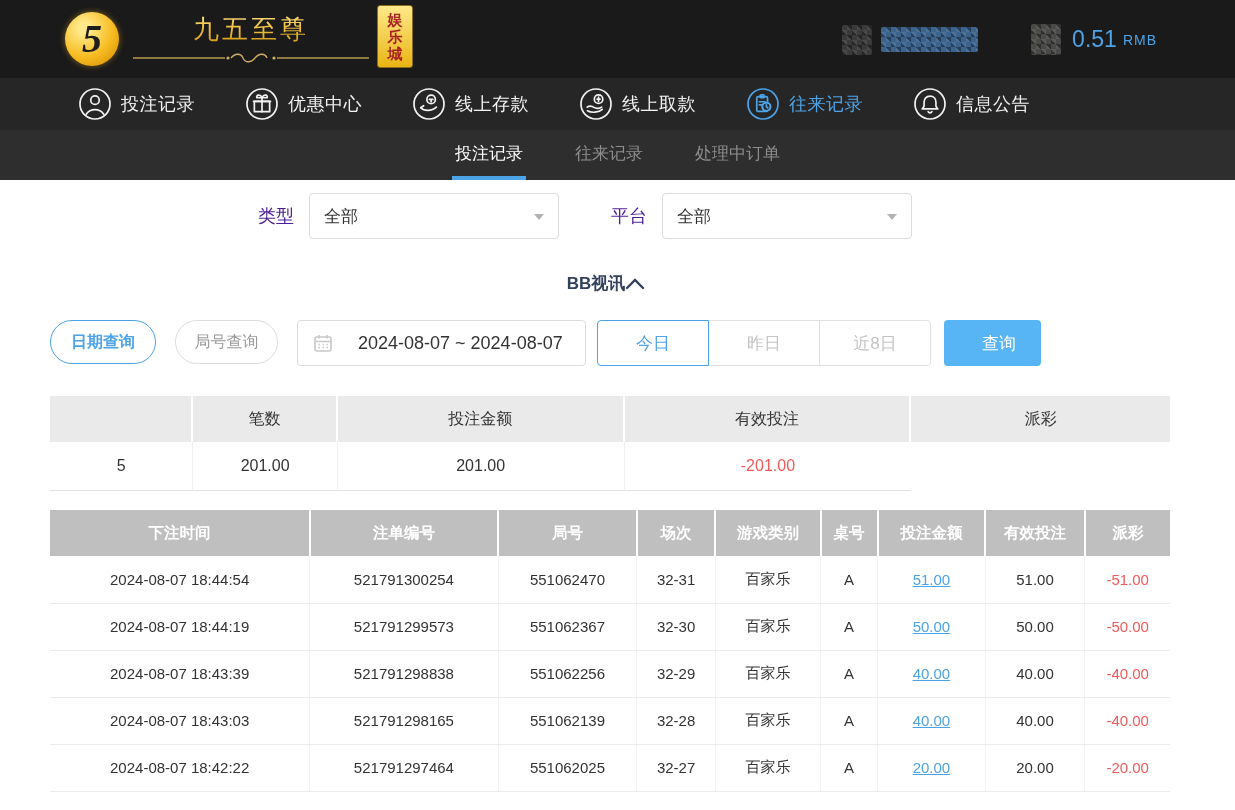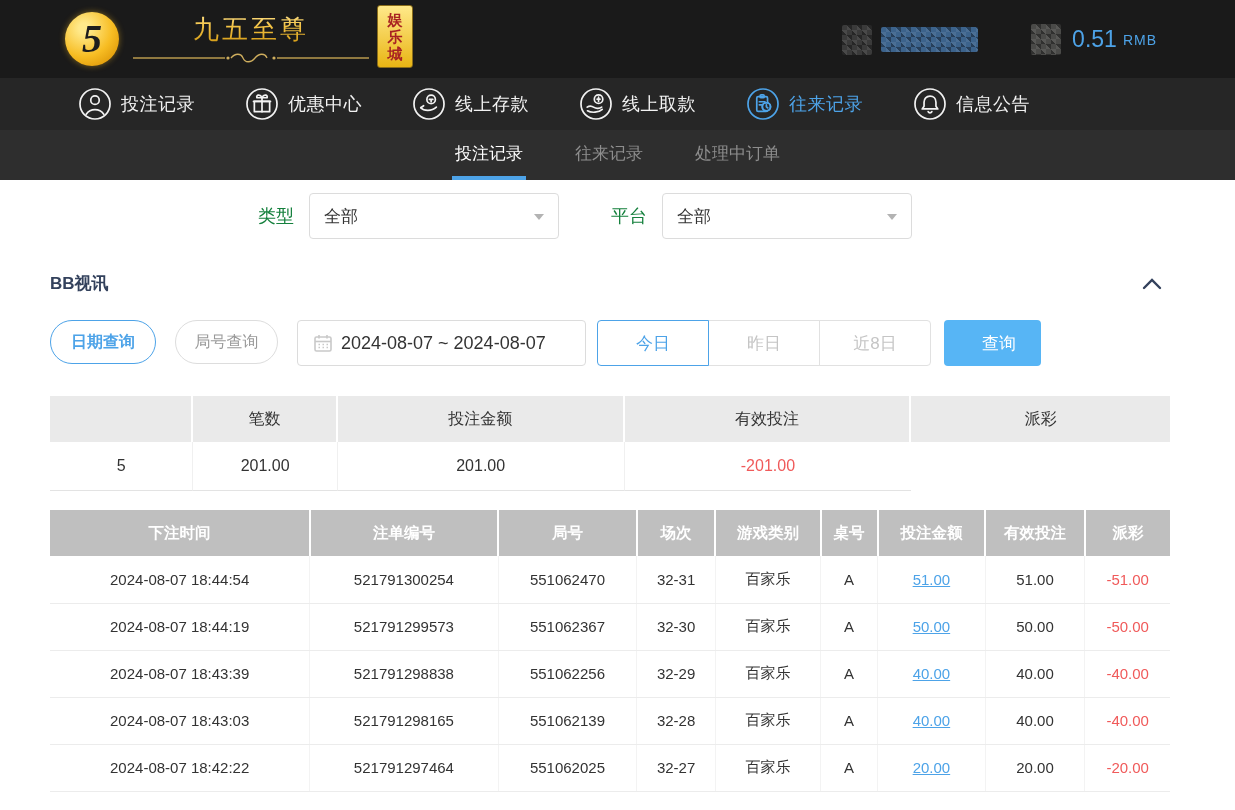--- a/index.html
+++ b/index.html
@@ -49,41 +49,41 @@
   .tab-bar { height:50px; background:var(--tabbar-bg,#2e2e2e); display:flex;
     justify-content:center; align-items:stretch; gap:46px; }
   .tab { display:flex; align-items:center; padding:0 3px; font-size:17px; color:#8d8d8d;
     cursor:pointer; border-bottom:4px solid transparent; }
   .tab.active { color:#fff; border-bottom-color:var(--accent,#4da3e8); }
 
   
   .content { width:1120px; margin-left:50px; }
 
   .filter-row { display:flex; align-items:center; margin-top:13px; padding-left:208px; }
-  .filter-label { font-size:18px; color:#15803d; margin-right:15px;font-family:Liberation Serif, serif; }
+  .filter-label { font-size:18px; color:#4c1d95; margin-right:15px;font-family:Liberation Serif, serif; }
   .select-box { position:relative; width:250px; height:46px; border:1px solid #dcdcdc;
     border-radius:4px; background:#fff; display:flex; align-items:center;
     padding-left:14px; font-size:17px; color:#333; cursor:pointer; }
   .select-box + .filter-label { margin-left:52px; }
   .caret { position:absolute; right:14px; top:20px; width:0; height:0;
     border-left:5px solid transparent; border-right:5px solid transparent;
     border-top:6px solid #b3b3b3; }
 
-  .section-header { display:flex; justify-content:space-between; align-items:center;
+  .section-header { display:flex; justify-content:center; align-items:center;
     margin-top:31px; height:26px; }
   .section-title { font-size:17px; font-weight:bold; color:#33415c; }
   .collapse-icon { margin-right:8px; cursor:pointer; display:inline-flex; }
   .collapse-icon svg { stroke:#33415c; stroke-width:2.4; fill:none; stroke-linecap:round; }
 
   .query-row { display:flex; margin-top:24px; }
   .pill-btn { height:44px; border-radius:22px; background:#fff; font-size:16px; cursor:pointer; }
   .pill-date { width:106px; border:1px solid var(--accent,#4da3e8); color:var(--accent,#4da3e8); font-weight:bold; }
   .pill-round { width:103px; margin-left:19px; border:1px solid #ddd; color:#999; }
   .date-box { margin-left:19px; width:289px; height:46px; border:1px solid #dcdcdc; border-radius:4px;
-    display:flex; align-items:center; padding-left:15px; gap:8px; cursor:pointer; }
+    display:flex; align-items:center; padding-left:15px; gap:25px; cursor:pointer; }
   .date-box svg { stroke:#c9c9c9; fill:none; stroke-width:1.6; }
   .date-text { font-size:18px; color:#333; }
   .quick-group { display:flex; margin-left:11px; }
   .quick-btn { width:112px; height:46px; background:#fff; border:1px solid #e1e1e1; margin-left:-1px;
     font-size:17px; color:#c5c5c5; cursor:pointer; }
   .quick-btn:first-child { border-radius:4px 0 0 4px; margin-left:0; }
   .quick-btn:last-child { border-radius:0 4px 4px 0; }
   .quick-btn.active { border:1px solid var(--accent,#4da3e8); color:var(--accent,#4da3e8);
     position:relative; z-index:1; }
   .search-btn { margin-left:13px; width:97px; height:46px; border:none; border-radius:4px;

